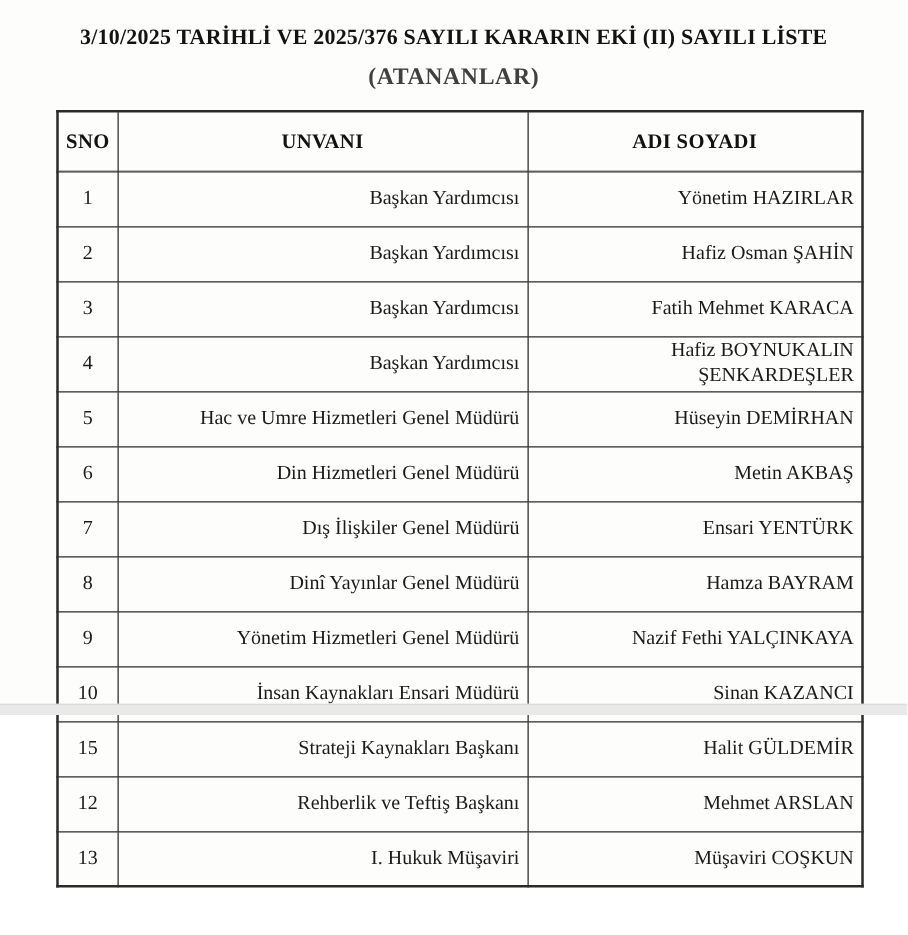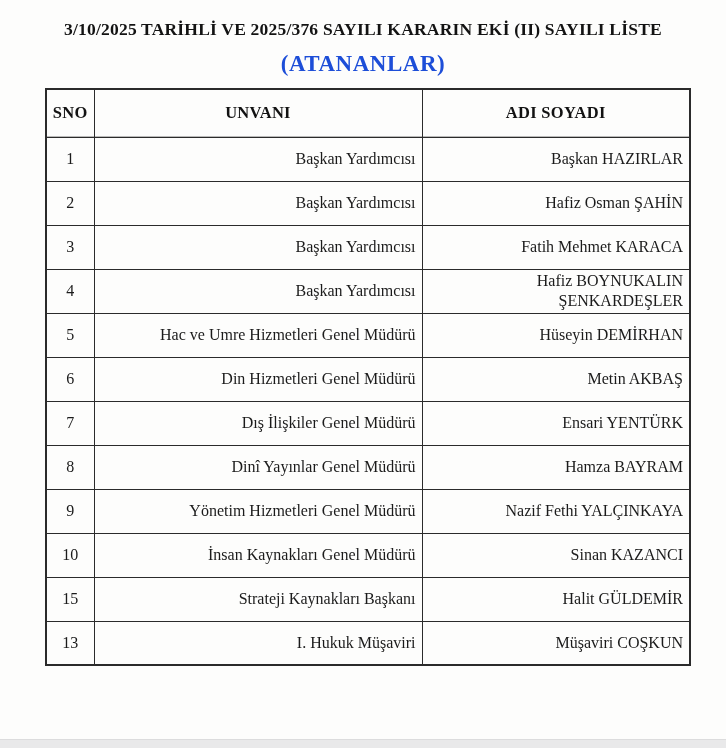--- a/index.html
+++ b/index.html
@@ -4,41 +4,41 @@
 <style>
   * { margin: 0; padding: 0; box-sizing: border-box; }
   html, body {
     width: 726px; height: 748px;
     background: #ffffff;
     font-family: "Liberation Serif", "DejaVu Serif", serif;
     overflow: hidden;
   }
   .page {
     position: relative;
-    width: 726px; height: 748px;
+    width: 726px; height: 572px;
     background: #fdfdfc;
     color: #151515;
     filter: blur(0.25px);
   }
   .title-block {
     padding-top: 19px;
     text-align: center;
   }
   .title-line1 {
     font-size: 17.5px;
     font-weight: bold;
     letter-spacing: 0.2px;
     color: #131313;
   }
   .title-line2 {
     margin-top: 11px;
-    font-size: 23px;
+    font-size: 19px;
     font-weight: bold;
     letter-spacing: 0.5px;
-    color: #1d4ed8;
+    color: #404040;
   }
   table.doc-table {
     position: absolute;
     left: 45px;
     top: 88px;
     width: 644px;
     border-collapse: collapse;
     table-layout: fixed;
     background: #fdfdfc;
   }
@@ -96,21 +96,21 @@
       <tr>
         <th>SNO</th>
         <th>UNVANI</th>
         <th>ADI SOYADI</th>
       </tr>
     </thead>
     <tbody>
         <tr>
           <td class="sno">1</td>
           <td class="unvan">Başkan Yardımcısı</td>
-          <td class="ad">Başkan HAZIRLAR</td>
+          <td class="ad">Yönetim HAZIRLAR</td>
         </tr>
         <tr>
           <td class="sno">2</td>
           <td class="unvan">Başkan Yardımcısı</td>
           <td class="ad">Hafiz Osman ŞAHİN</td>
         </tr>
         <tr>
           <td class="sno">3</td>
           <td class="unvan">Başkan Yardımcısı</td>
           <td class="ad">Fatih Mehmet KARACA</td>
@@ -140,27 +140,32 @@
           <td class="unvan">Dinî Yayınlar Genel Müdürü</td>
           <td class="ad">Hamza BAYRAM</td>
         </tr>
         <tr>
           <td class="sno">9</td>
           <td class="unvan">Yönetim Hizmetleri Genel Müdürü</td>
           <td class="ad">Nazif Fethi YALÇINKAYA</td>
         </tr>
         <tr>
           <td class="sno">10</td>
-          <td class="unvan">İnsan Kaynakları Genel Müdürü</td>
+          <td class="unvan">İnsan Kaynakları Ensari Müdürü</td>
           <td class="ad">Sinan KAZANCI</td>
         </tr>
         <tr>
           <td class="sno">15</td>
           <td class="unvan">Strateji Kaynakları Başkanı</td>
           <td class="ad">Halit GÜLDEMİR</td>
+        </tr>
+        <tr>
+          <td class="sno">12</td>
+          <td class="unvan">Rehberlik ve Teftiş Başkanı</td>
+          <td class="ad">Mehmet ARSLAN</td>
         </tr>
         <tr>
           <td class="sno">13</td>
           <td class="unvan">I. Hukuk Müşaviri</td>
           <td class="ad">Müşaviri COŞKUN</td>
         </tr>
       </tbody>
   </table>
 
   <div class="scan-edge"></div>

